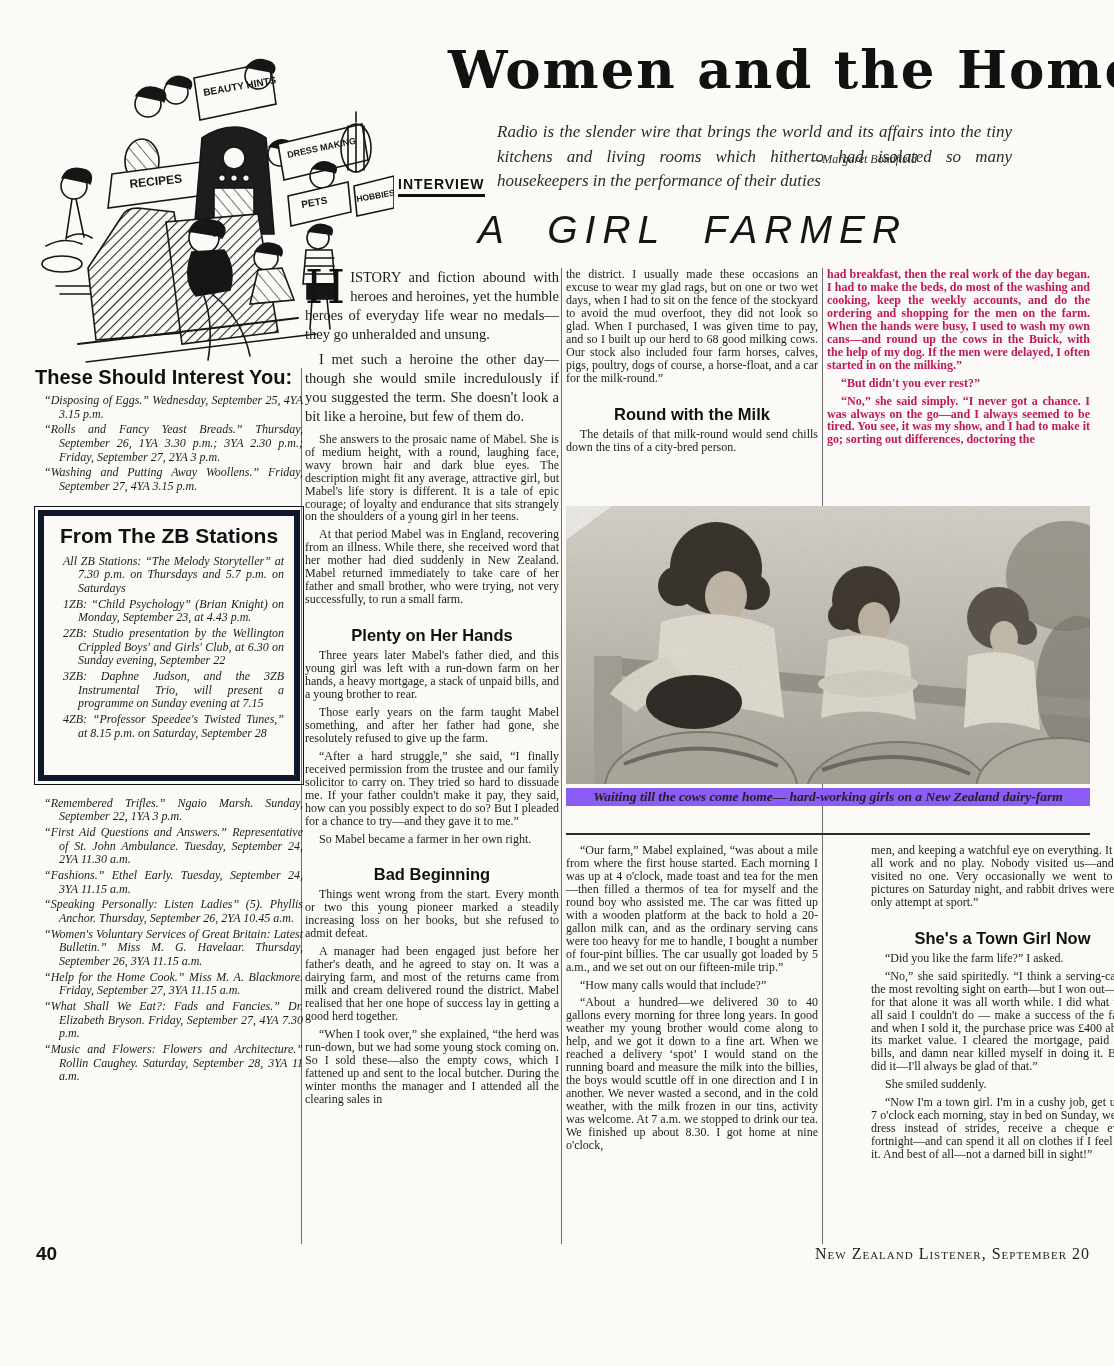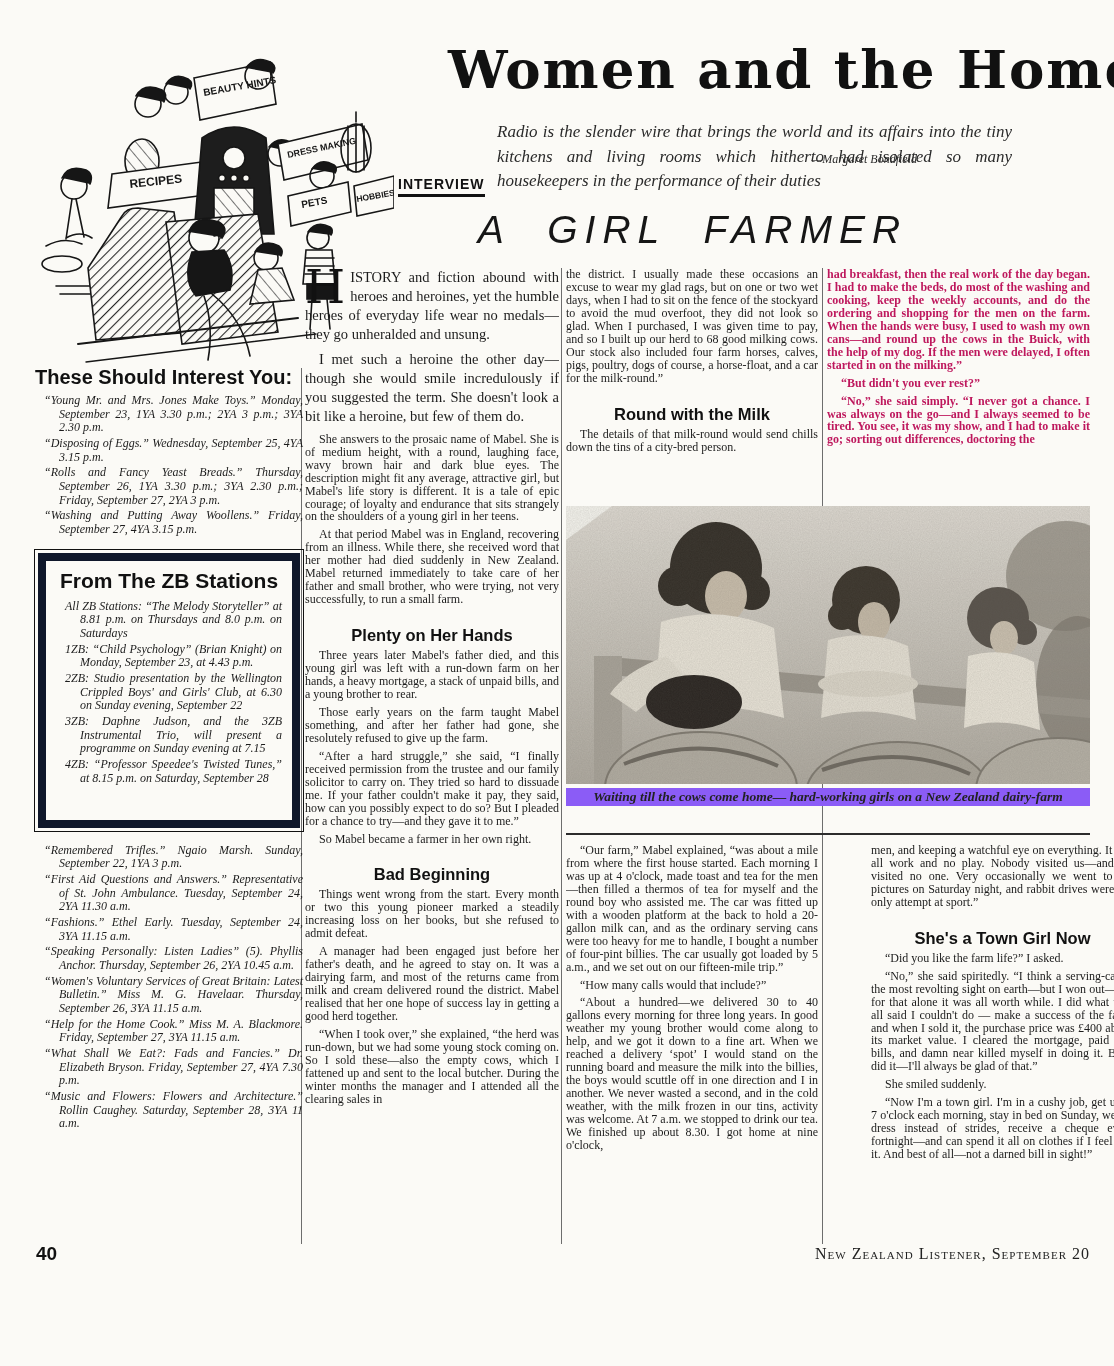--- a/index.html
+++ b/index.html
@@ -25,21 +25,21 @@
   .illo{position:absolute;left:26px;top:26px;width:368px;height:338px;}
 
   
   .sidebar{position:absolute;left:35px;top:366px;width:268px;}
   .sb-h{font-family:"Liberation Sans",sans-serif;font-weight:bold;font-size:20px;
     margin:0 0 5px 0;color:#111;}
   .sb-intro{font-style:italic;font-size:12px;line-height:1.14;text-align:justify;
     margin:0 0 3px 0;text-indent:14px;}
   .sb-item{font-style:italic;font-size:12px;line-height:1.14;text-align:justify;
     margin:0 0 2px 0;padding-left:24px;text-indent:-15px;}
-  .zb-box{border:8px solid #0f172a;outline:1px solid #111;outline-offset:3px;
+  .zb-box{border:6px solid #0f172a;outline:1px solid #111;outline-offset:3px;
     padding:8px 10px 6px 10px;margin:16px 3px 8px 3px;min-height:245px;background:#fbfaf6;}
   .zb-h{font-family:"Liberation Sans",sans-serif;font-weight:bold;font-size:21px;
     text-align:center;margin:0 0 7px 0;color:#111;}
   .listings{margin-top:16px;}
   .listings .sb-item{font-size:12px;}
 
   
   .col{position:absolute;overflow:hidden;}
   .col1{left:305px;top:268px;width:254px;height:982px;}
   .col2top{left:566px;top:268px;width:252px;height:236px;}
@@ -174,31 +174,30 @@
   <div class="mast-title">Women and the Home</div>
   <div class="epigraph">Radio is the slender wire that brings the world and its affairs into the tiny kitchens and living rooms which hitherto had isolated so many housekeepers in the performance of their duties</div>
   <div class="epigraph-attr">—Margaret Bondfield</div>
   <div class="kicker">INTERVIEW</div>
   <div class="headline">A GIRL FARMER</div>
 
   <div class="sidebar">
     <div class="sb-h">These Should Interest You:</div>
     <div>
 
-    <p class="sb-item">“Young Mr. and Mrs. Jones Make Toys.” Monday, September 23, 1YA 3.30 p.m.; 2YA 3 p.m.; 3YA 2.30 p.m.</p>
         <p class="sb-item">“Disposing of Eggs.” Wednesday, September 25, 4YA 3.15 p.m.</p>
         <p class="sb-item">“Rolls and Fancy Yeast Breads.” Thursday, September 26, 1YA 3.30 p.m.; 3YA 2.30 p.m.; Friday, September 27, 2YA 3 p.m.</p>
         <p class="sb-item">“Washing and Putting Away Woollens.” Friday, September 27, 4YA 3.15 p.m.</p>
       </div>
 
     <div class="zb-box">
       <div class="zb-h">From The ZB Stations</div>
       <div>
 
-      <p class="sb-item">All ZB Stations: “The Melody Storyteller” at 8.81 p.m. on Thursdays and 8.0 p.m. on Saturdays</p>
+      <p class="sb-item">All ZB Stations: “The Melody Storyteller” at 7.30 p.m. on Thursdays and 5.7 p.m. on Saturdays</p>
           <p class="sb-item">1ZB: “Child Psychology” (Brian Knight) on Monday, September 23, at 4.43 p.m.</p>
           <p class="sb-item">2ZB: Studio presentation by the Wellington Crippled Boys' and Girls' Club, at 6.30 on Sunday evening, September 22</p>
           <p class="sb-item">3ZB: Daphne Judson, and the 3ZB Instrumental Trio, will present a programme on Sunday evening at 7.15</p>
           <p class="sb-item">4ZB: “Professor Speedee's Twisted Tunes,” at 8.15 p.m. on Saturday, September 28</p>
         </div>
     </div>
 
     <div class="listings">
 
     <p class="sb-item">“Remembered Trifles.” Ngaio Marsh. Sunday, September 22, 1YA 3 p.m.</p>

